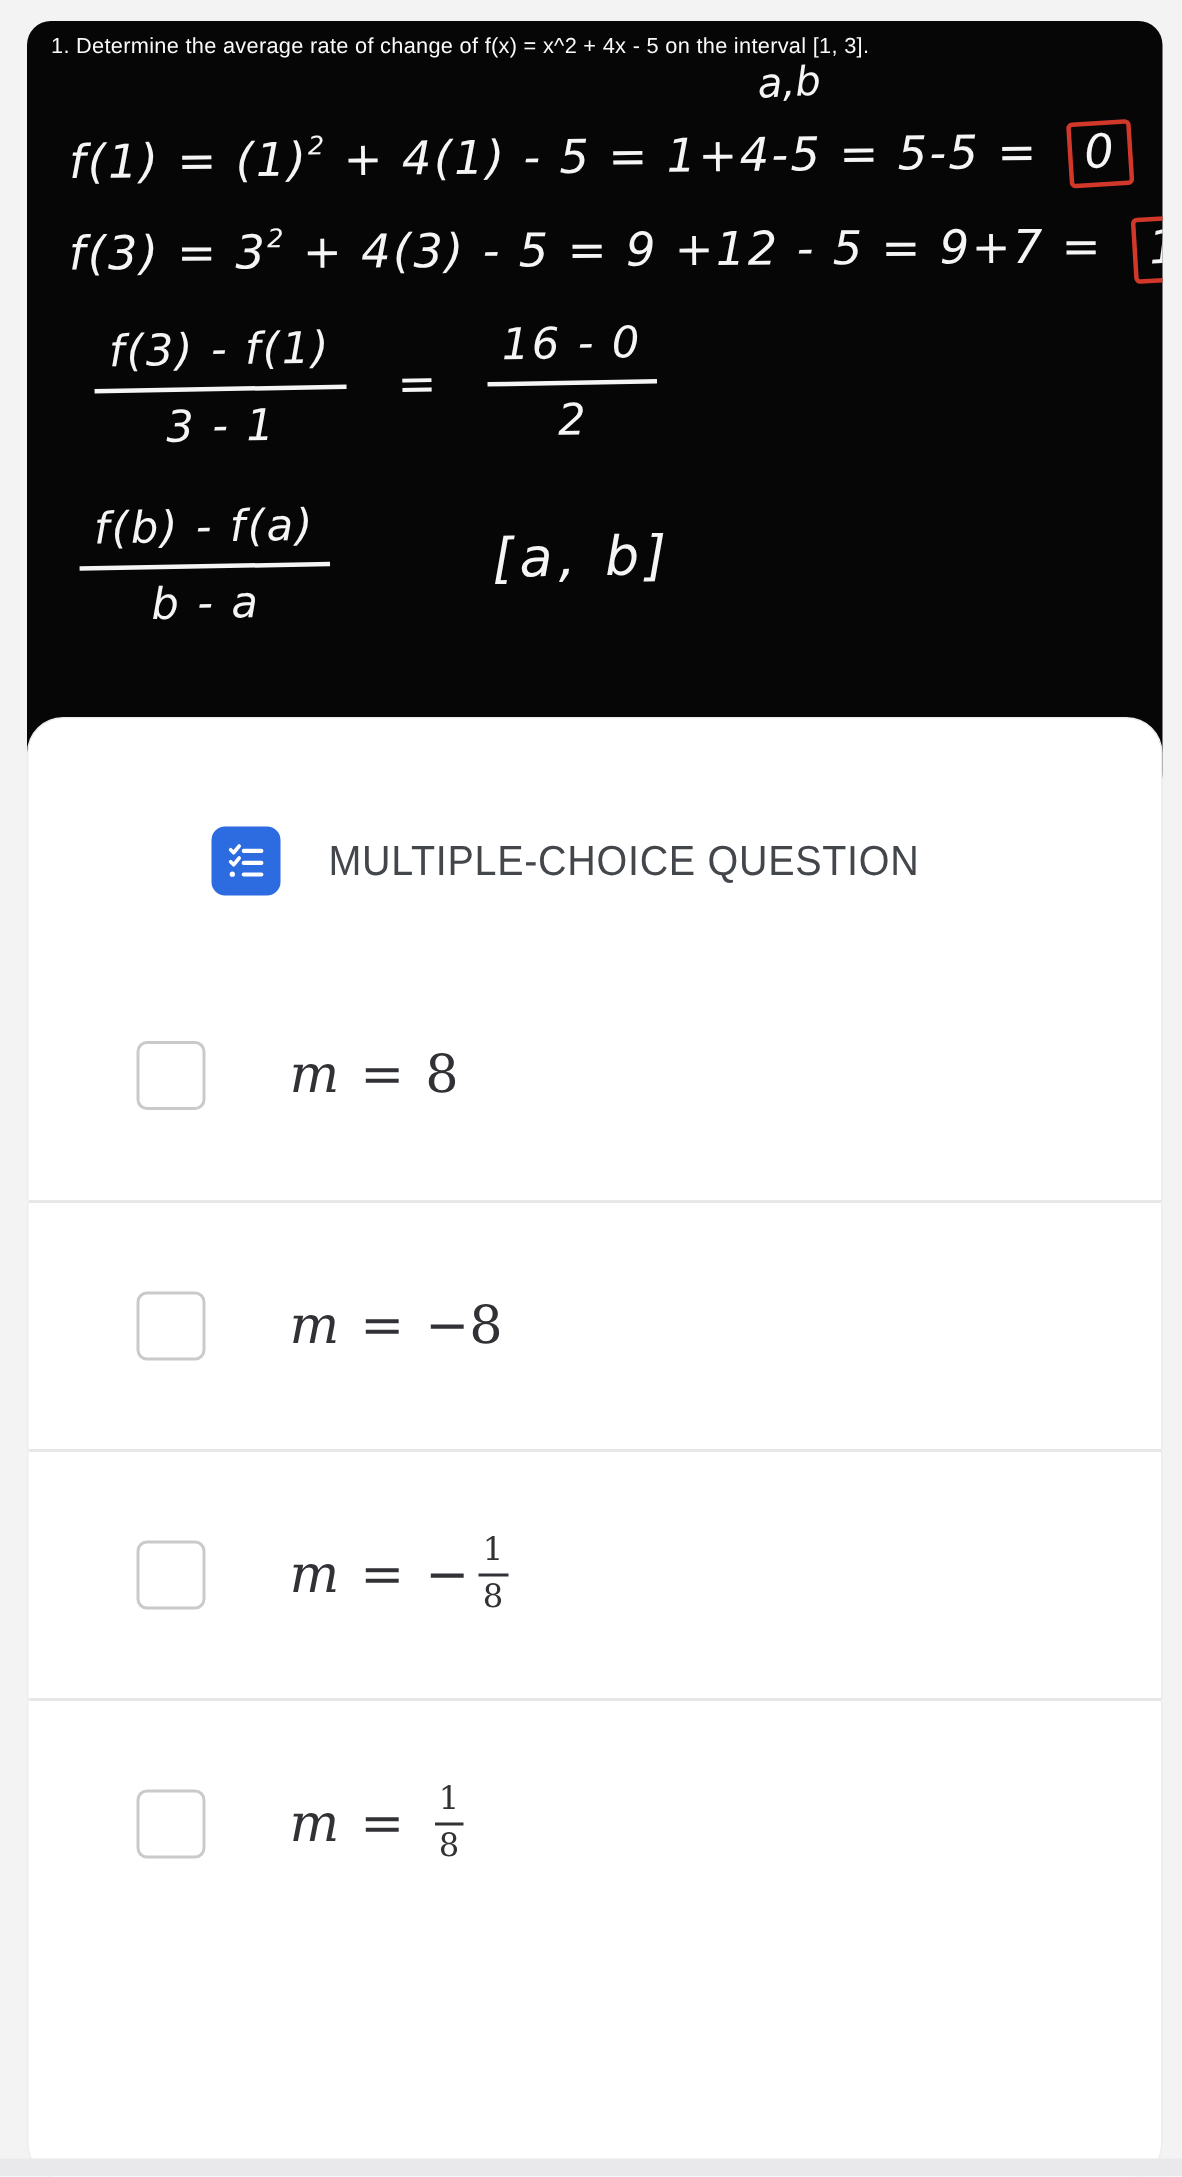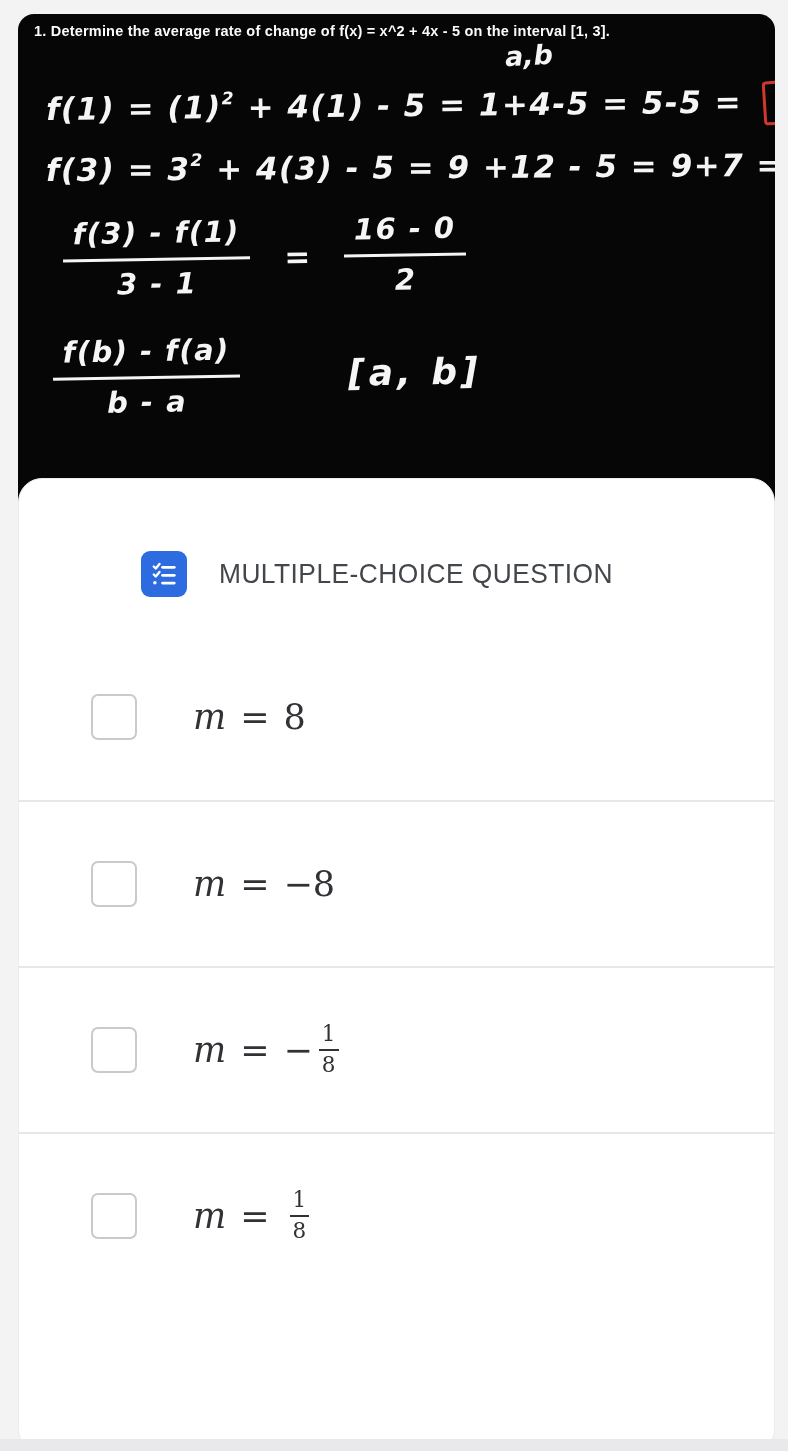--- a/index.html
+++ b/index.html
@@ -25,21 +25,20 @@
     overflow:hidden;
   }
 
   
   .board{
     position:absolute;left:18px;top:14px;width:757px;height:518px;
     background:var(--board-bg);
     border-radius:16px;
     color:var(--ink);
     overflow:hidden;
-    font-weight:bold;
   }
   .board .problem{
     position:absolute;left:16px;top:9px;
     font-size:14.5px;letter-spacing:.2px;color:#fafafa;
   }
   .hand{
     font-family:"DejaVu Sans",sans-serif;
     font-style:italic;
     color:var(--ink);
   }

